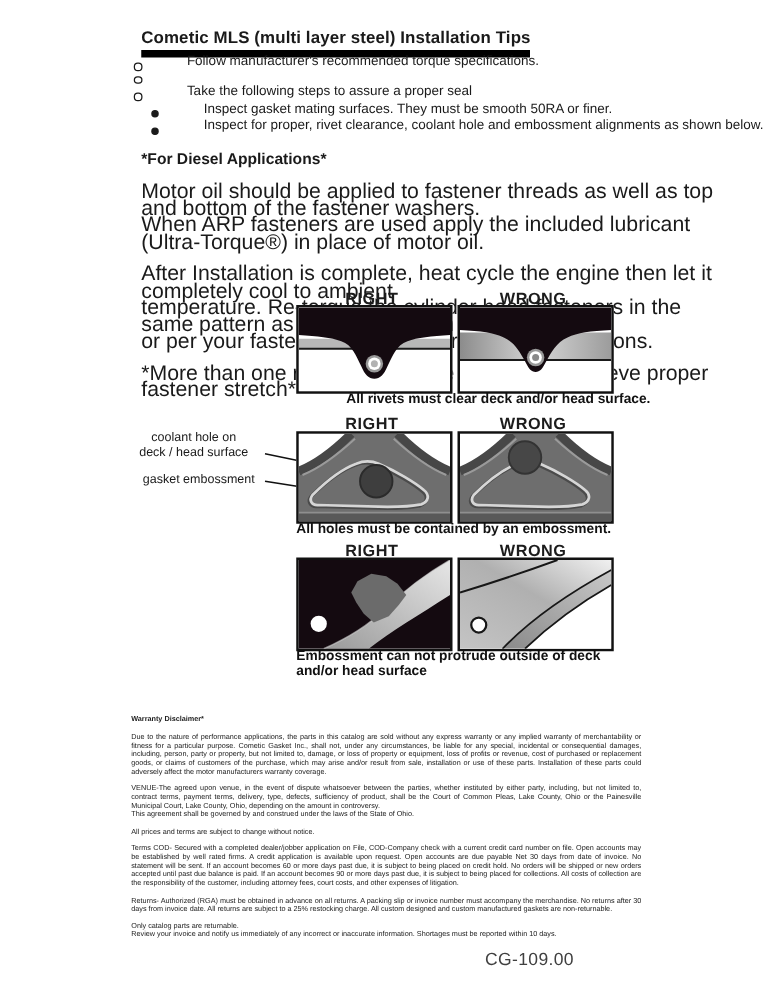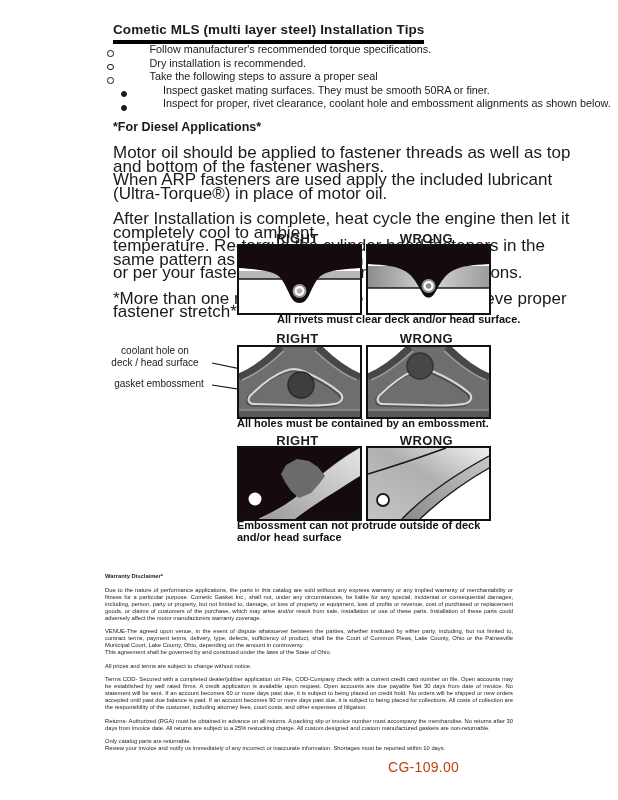--- a/index.html
+++ b/index.html
@@ -6,21 +6,21 @@
   .page{
     position:relative;width:618px;height:800px;background:#ffffff;overflow:hidden;
     font-family:"Liberation Sans","DejaVu Sans",sans-serif;color:#1a1a1a;
   }
   .abs{position:absolute;}
   .ml{white-space:pre-line;}
 
   
   .title{
     left:113px;top:22px;font-size:13.5px;font-weight:bold;
-    border-bottom:4px solid #000000;padding-bottom:3px;letter-spacing:.1px;
+    border-bottom:6px solid #000000;padding-bottom:3px;letter-spacing:.1px;
   }
   .bullets{left:107px;top:43px;width:490px;font-size:10.8px;line-height:13.5px;}
   .b-row{display:flex;align-items:flex-end;white-space:nowrap;gap:32px;}
   .b-mark{
     flex:0 0 auto;width:4.5px;height:4.5px;border:1px solid #1a1a1a;border-radius:50%;
     margin:4px 4px 0 0;
   }
   .b-row.sub{padding-left:14px;}
   .b-row.sub .b-mark{background:#1a1a1a;width:4px;height:4px;border-color:#1a1a1a;margin-top:4.5px;}
 
@@ -40,37 +40,36 @@
   .caption{font-size:11px;font-weight:bold;line-height:11.5px;color:#111;}
   .anno{
     width:112px;text-align:center;font-size:10px;line-height:11.5px;color:#1a1a1a;
   }
 
   
   .legal{left:105px;top:573px;width:408px;font-size:5.8px;line-height:7px;color:#222;}
   .legal-h{font-weight:bold;margin:0 0 7px 0;}
   .legal p{margin:0 0 6.5px 0;text-align:justify;}
 
-  .pagecode{left:388px;top:759px;font-size:14px;color:#c2410c;letter-spacing:.3px;}
+  .pagecode{left:388px;top:759px;font-size:14px;color:#404040;letter-spacing:.3px;}
 </style>
 </head>
 <body>
 
 <div class="page">
 
   <div class="abs title">Cometic MLS (multi layer steel) Installation Tips</div>
 
   <div class="abs bullets">
     <div class="b-row">
       <span class="b-mark"></span>
       <span>Follow manufacturer's recommended torque specifications.</span>
     </div>
     <div class="b-row">
       <span class="b-mark"></span>
-      <span>Dry installation is recommended.</span>
     </div>
     <div class="b-row">
       <span class="b-mark"></span>
       <span>Take the following steps to assure a proper seal</span>
     </div>
     <div class="b-row sub">
       <span class="b-mark"></span>
       <span>Inspect gasket mating surfaces.  They must be smooth 50RA or finer.</span>
     </div>
     <div class="b-row sub">

